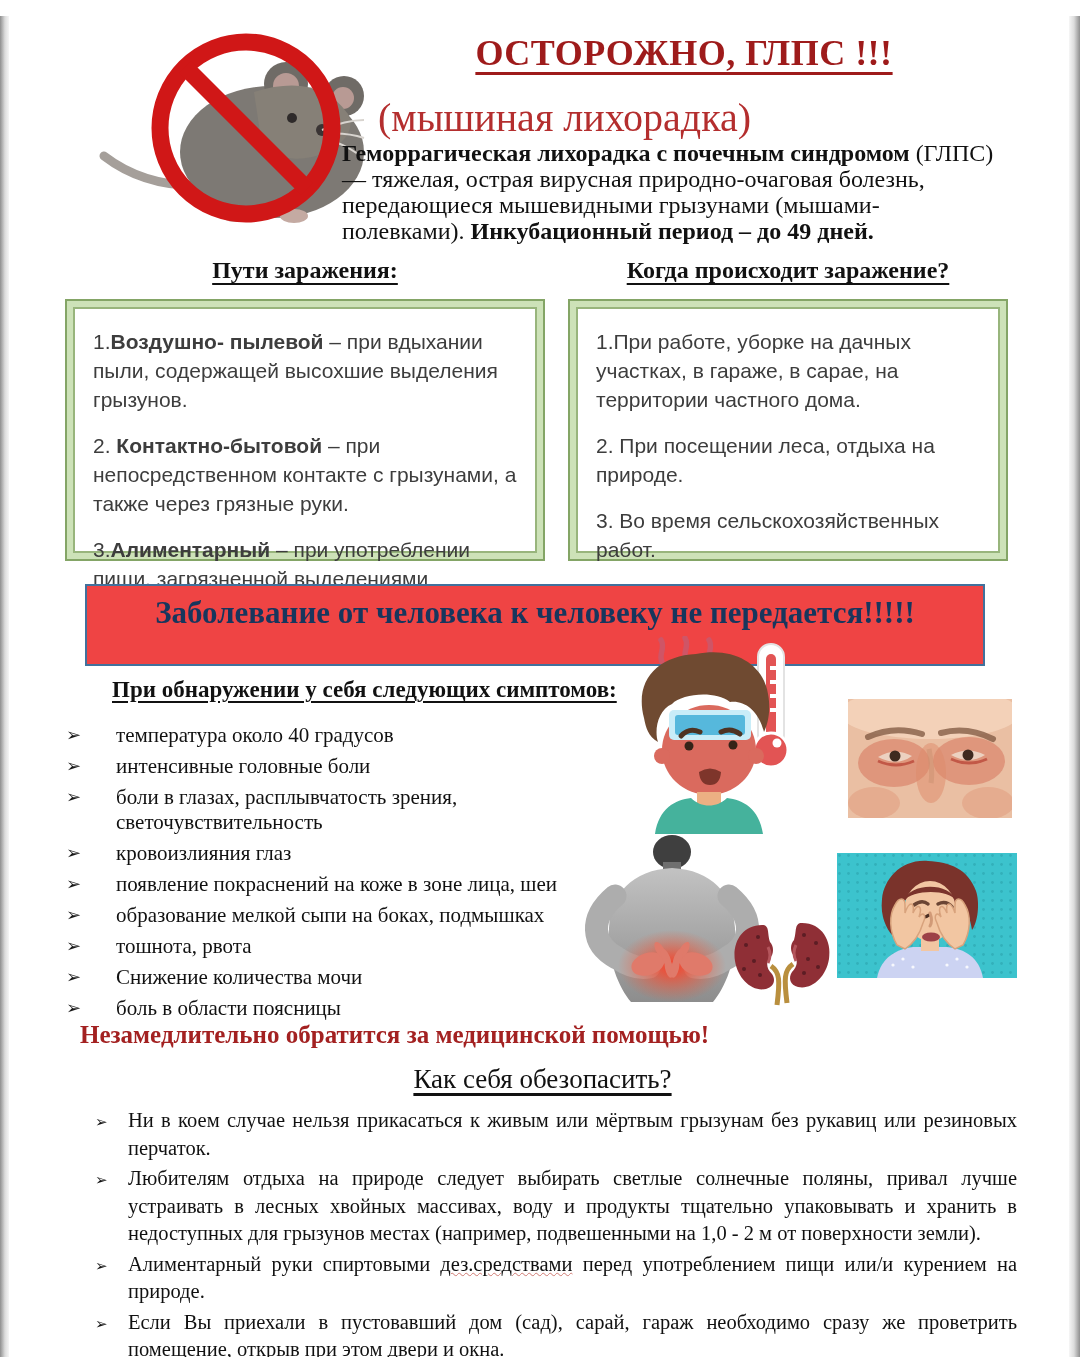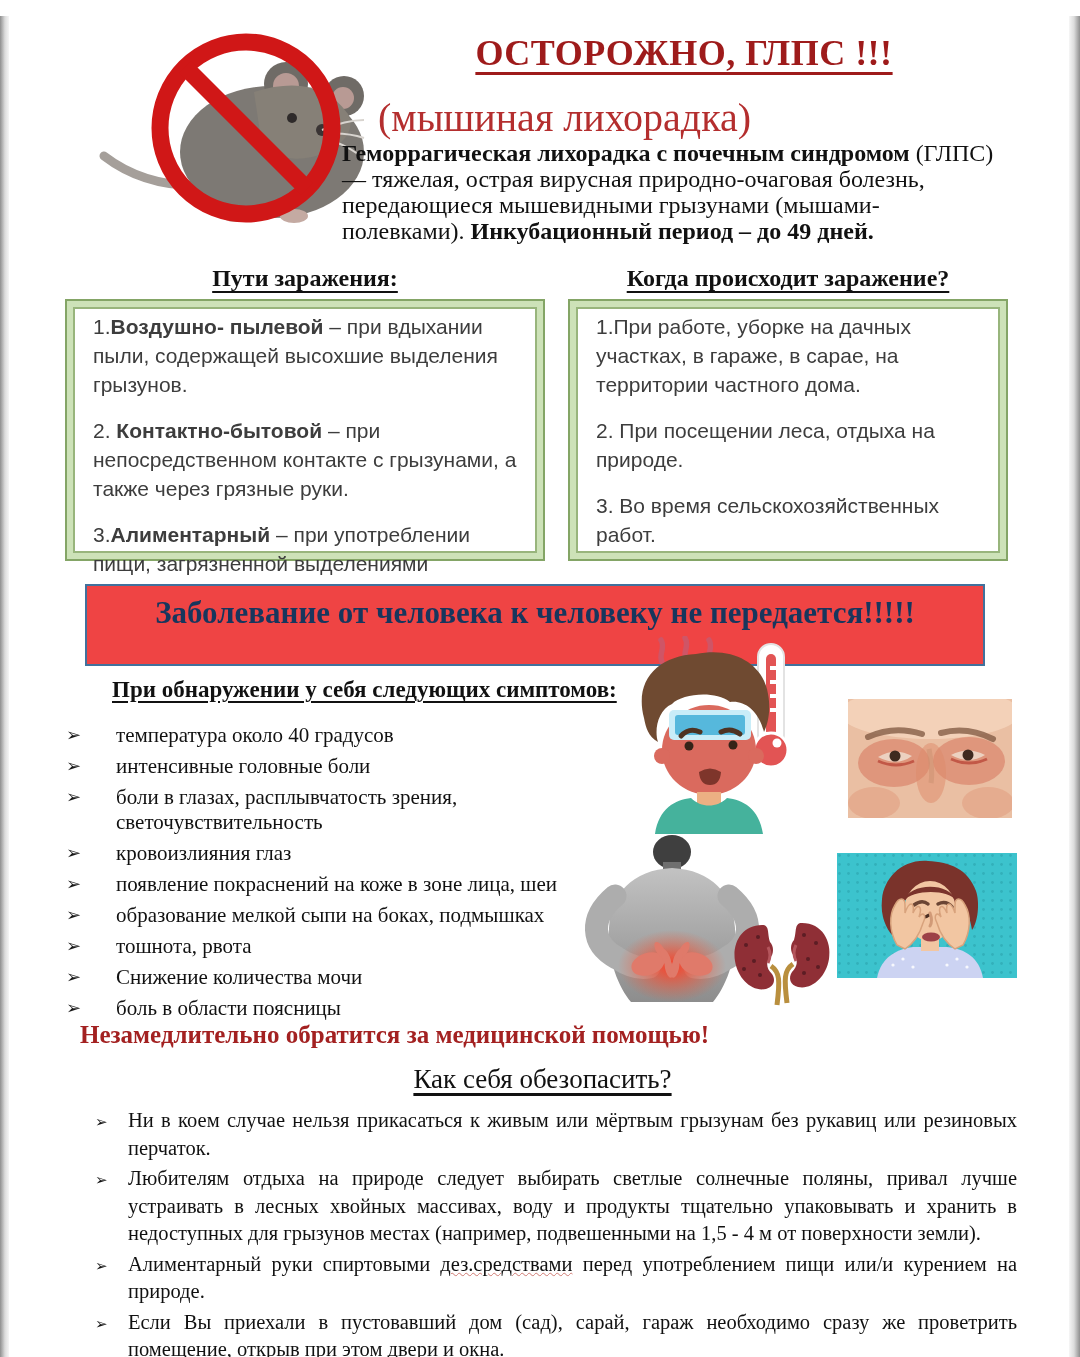--- a/index.html
+++ b/index.html
@@ -15,29 +15,29 @@
 
   .title{position:absolute;left:378px;top:16px;width:612px;text-align:center;
          font-size:36px;font-weight:bold;color:#9e1b1b;letter-spacing:.5px;
          text-decoration:underline;text-decoration-thickness:3px;text-underline-offset:7px}
   .subtitle{position:absolute;left:378px;top:78px;width:612px;text-align:left;
             font-size:40px;color:#b42e2e}
 
   .intro{position:absolute;left:72px;top:124px;width:930px;font-size:24px;line-height:26px}
   .intro .spacer{float:left;width:270px;height:80px}
 
-  .col-head{position:absolute;top:249px;text-align:center;font-size:24px;font-weight:bold;
+  .col-head{position:absolute;top:241px;text-align:center;font-size:24px;font-weight:bold;
             text-decoration:underline;text-decoration-thickness:2px;text-underline-offset:5px}
   .col-head-l{left:65px;width:480px}
   .col-head-r{left:568px;width:440px}
 
   .gbox{position:absolute;top:283px;height:262px;background:#fff;
         border:2px solid #84a566;
         box-shadow:inset 0 0 0 6px #cde2b8, inset 0 0 0 8px #98b57c;
-        padding:11px 26px 0 26px;
+        padding:26px 26px 0 26px;
         font-family:"Liberation Sans",sans-serif;font-size:21px;line-height:29px;color:#3d3d3d}
   .gbox-l{left:65px;width:480px}
   .gbox-r{left:568px;width:440px}
   .gbox p{margin-bottom:17px}
   .squiggle{text-decoration-line:underline;text-decoration-style:wavy;
             text-decoration-color:#cf7a72;text-decoration-thickness:1px}
 
   .banner{position:absolute;left:85px;top:568px;width:900px;height:82px;z-index:1;
           background:#ef4444;border:2px solid #41719c;text-align:center;
           padding-top:9px;font-size:31px;font-weight:bold;color:#17365d}
@@ -299,21 +299,21 @@
 
   <div class="saf-head">Как себя обезопасить?</div>
 
   <div class="saf-list">
     <div class="saf-item">
         <span class="blt">➢</span>
         <span class="txt">Ни в коем случае нельзя прикасаться к живым или мёртвым грызунам без рукавиц или резиновых перчаток.</span>
       </div>
     <div class="saf-item">
         <span class="blt">➢</span>
-        <span class="txt">Любителям отдыха на природе следует выбирать светлые солнечные поляны, привал лучше устраивать в лесных хвойных массивах, воду и продукты тщательно упаковывать и хранить в недоступных для грызунов местах (например, подвешенными на 1,5 - 4 м от поверхности земли).</span>
+        <span class="txt">Любителям отдыха на природе следует выбирать светлые солнечные поляны, привал лучше устраивать в лесных хвойных массивах, воду и продукты тщательно упаковывать и хранить в недоступных для грызунов местах (например, подвешенными на 1,0 - 2 м от поверхности земли).</span>
       </div>
     <div class="saf-item">
         <span class="blt">➢</span>
         <span class="txt"><span>Алиментарный руки спиртовыми </span><span class="squiggle">дез.средствами</span><span> перед употреблением пищи или/и курением на природе.</span></span>
       </div>
     <div class="saf-item">
         <span class="blt">➢</span>
         <span class="txt">Если Вы приехали в пустовавший дом (сад), сарай, гараж необходимо сразу же проветрить помещение, открыв при этом двери и окна.</span>
       </div>
     <div class="saf-item">

